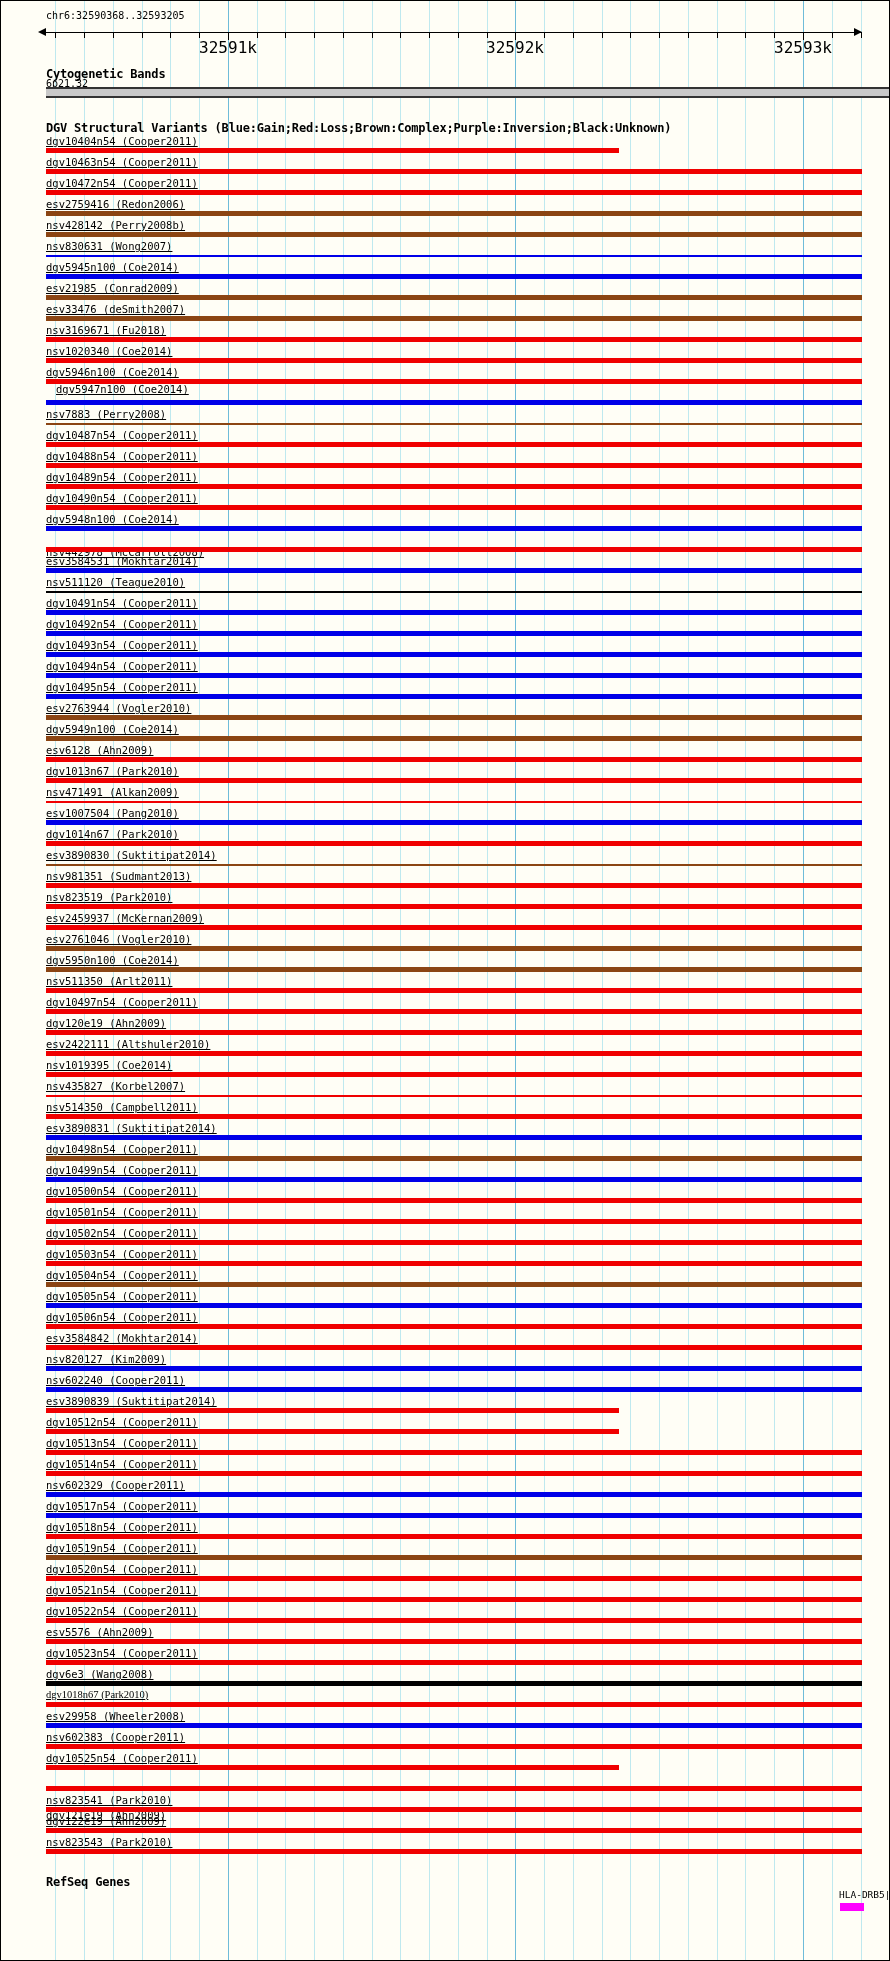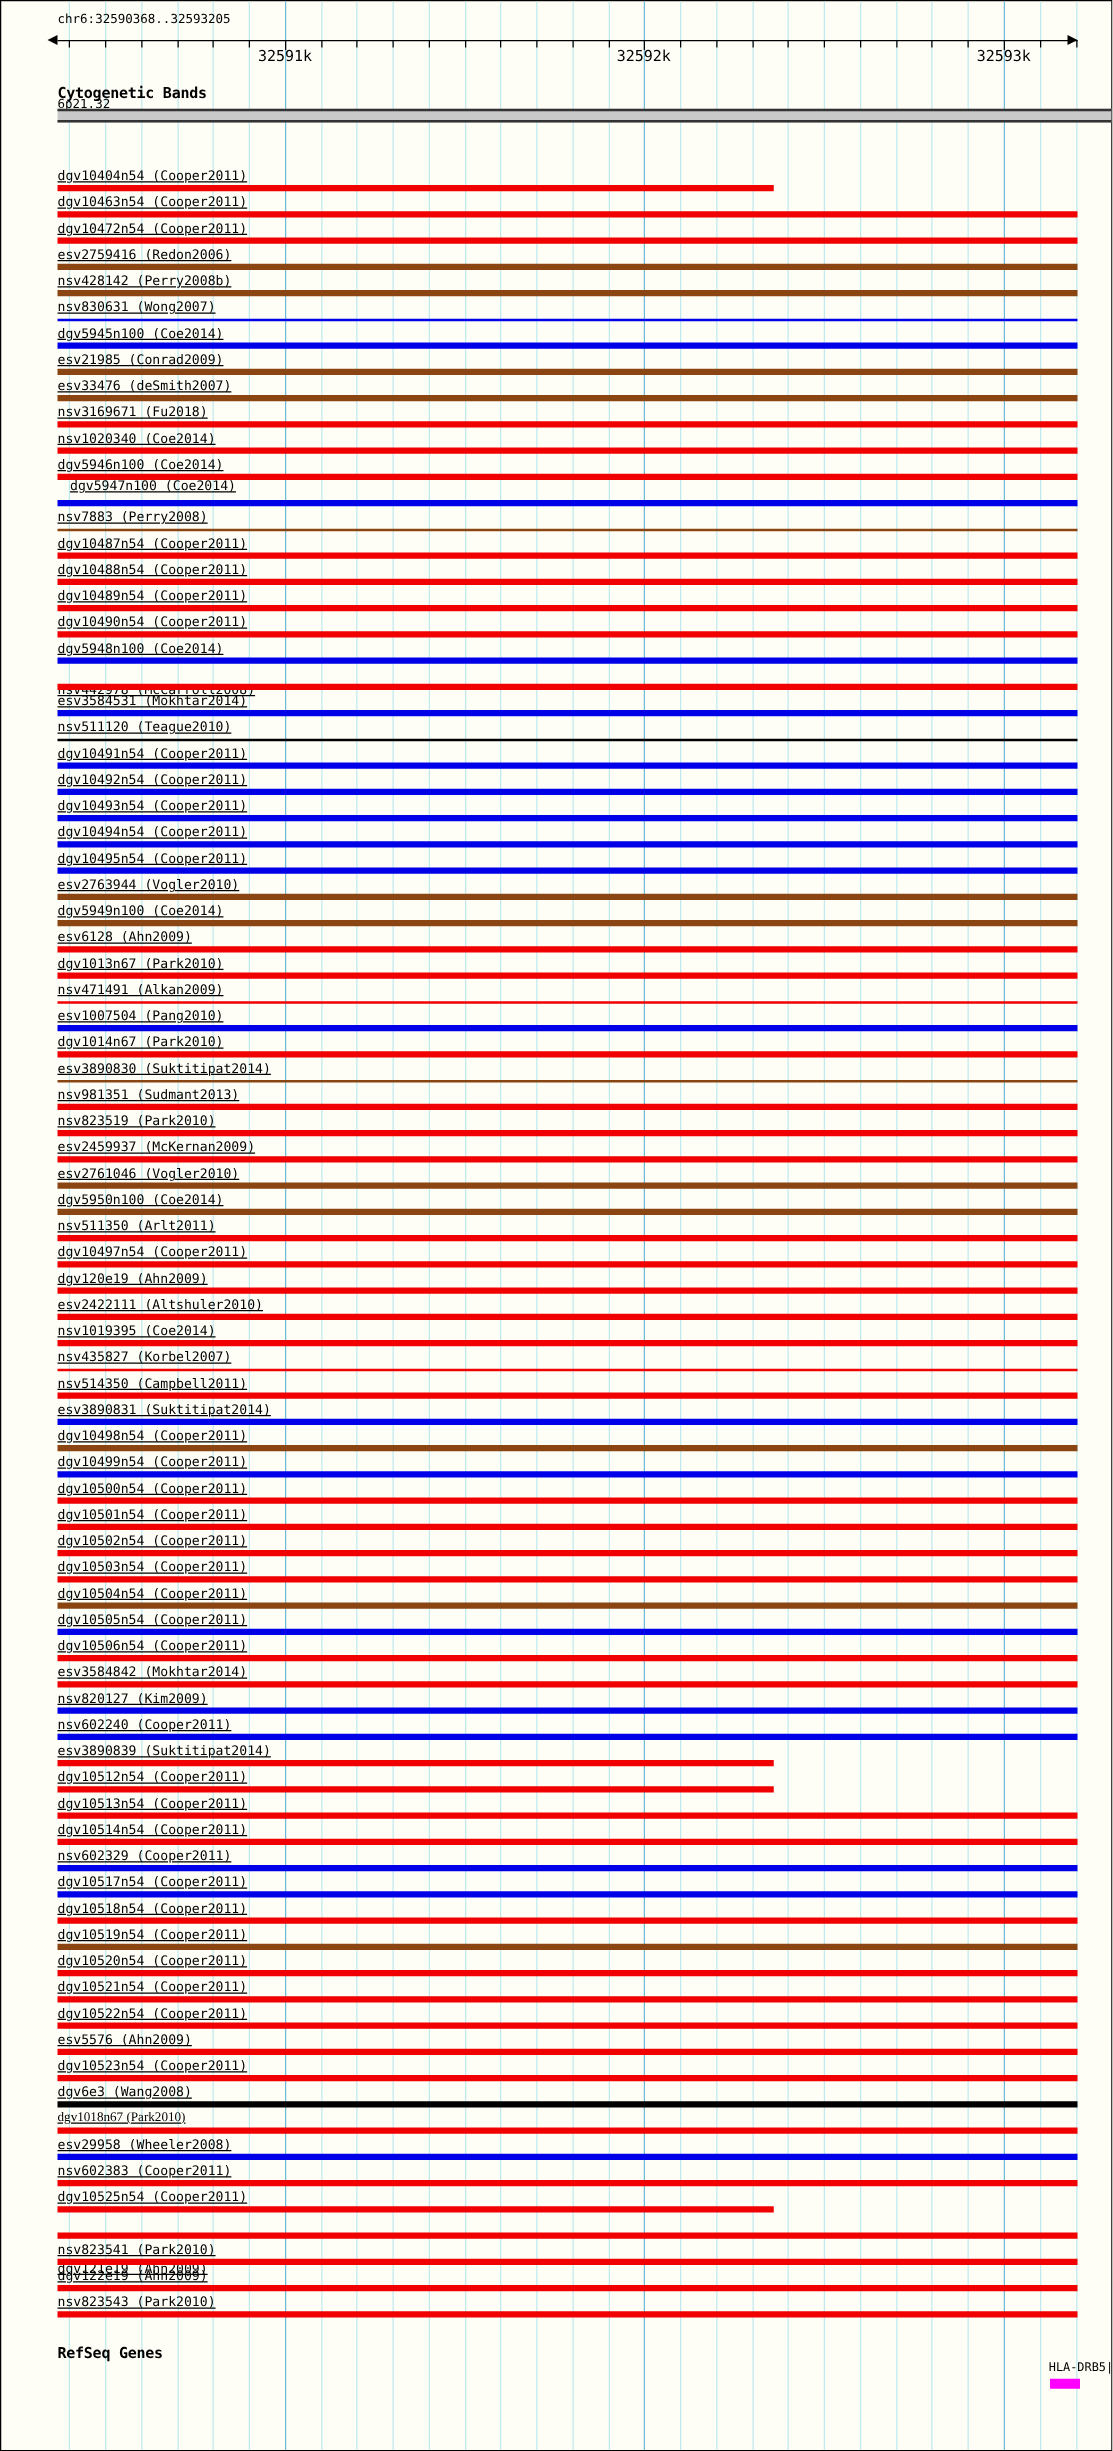--- a/index.html
+++ b/index.html
@@ -3,21 +3,21 @@
 <meta charset="utf-8">
 <style>
   html,body{margin:0;padding:0;background:#fff;}
   .page{position:relative;width:890px;height:1961px;background:#fffef6;border:1px solid #000;
         font-family:"DejaVu Sans Mono",monospace;color:#000;overflow:hidden;box-sizing:border-box;}
   .grid{position:absolute;top:0;height:1961px;width:1px;background:#bfe9ef;}
   .grid.dark{background:#6fbcd9;}
   .chr-label{position:absolute;left:45px;top:9px;font-size:10px;white-space:nowrap;}
   .ruler-line{position:absolute;left:45px;top:31px;width:816px;height:1px;background:#000;}
   .tick{position:absolute;top:31px;width:1px;height:6px;background:#000;}
-  .tick-label{position:absolute;top:37px;font-size:12px;transform:translateX(-50%);white-space:nowrap;text-align:center;}
+  .tick-label{position:absolute;top:37px;font-size:16px;transform:translateX(-50%);white-space:nowrap;text-align:center;}
   .arrow{position:absolute;top:27px;width:0;height:0;border-top:4.5px solid transparent;border-bottom:4.5px solid transparent;}
   .arrow.left{left:37px;border-right:8px solid #000;}
   .arrow.right{left:853px;border-left:8px solid #000;}
   .section-title{position:absolute;left:45px;font-weight:bold;font-size:12px;letter-spacing:-0.2px;white-space:nowrap;}
   .band-label{position:absolute;left:45px;top:77px;font-size:10px;}
   .cyto-bar{position:absolute;left:45px;top:86px;width:844px;height:11px;background:#c9c9c9;
             border-top:2px solid #333;border-bottom:2px solid #333;box-sizing:border-box;}
   .v-label{position:absolute;left:45px;font-size:10.5px;text-decoration:underline;white-space:nowrap;cursor:pointer;line-height:12px;}
   .v-bar{position:absolute;left:45px;cursor:pointer;}
   .gene-label{position:absolute;font-size:9.5px;white-space:nowrap;cursor:pointer;}
@@ -100,20 +100,21 @@
         <div class="tick-label" style="left: 227px;">32591k</div>
         <div class="tick-label" style="left: 514px;">32592k</div>
         <div class="tick-label" style="left: 802px;">32593k</div>
       </div>
   </div>
 
   <div class="section-title" style="top:66px">Cytogenetic Bands</div>
   <div class="band-label">6p21.32</div>
   <div class="cyto-bar"></div>
 
+  <div class="section-title" style="top:120px">DGV Structural Variants (Blue:Gain;Red:Loss;Brown:Complex;Purple:Inversion;Black:Unknown)</div>
   <div id="variants">
       <div class="v-label" style="top: 134px;">dgv10404n54 (Cooper2011)</div>
       <div class="v-bar" style="top: 147px; width: 573px; height: 5px; background: rgb(240, 0, 0);"></div>
       <div class="v-label" style="top: 155px;">dgv10463n54 (Cooper2011)</div>
       <div class="v-bar" style="top: 168px; width: 816px; height: 5px; background: rgb(240, 0, 0);"></div>
       <div class="v-label" style="top: 176px;">dgv10472n54 (Cooper2011)</div>
       <div class="v-bar" style="top: 189px; width: 816px; height: 5px; background: rgb(240, 0, 0);"></div>
       <div class="v-label" style="top: 197px;">esv2759416 (Redon2006)</div>
       <div class="v-bar" style="top: 210px; width: 816px; height: 5px; background: rgb(139, 69, 19);"></div>
       <div class="v-label" style="top: 218px;">nsv428142 (Perry2008b)</div>

